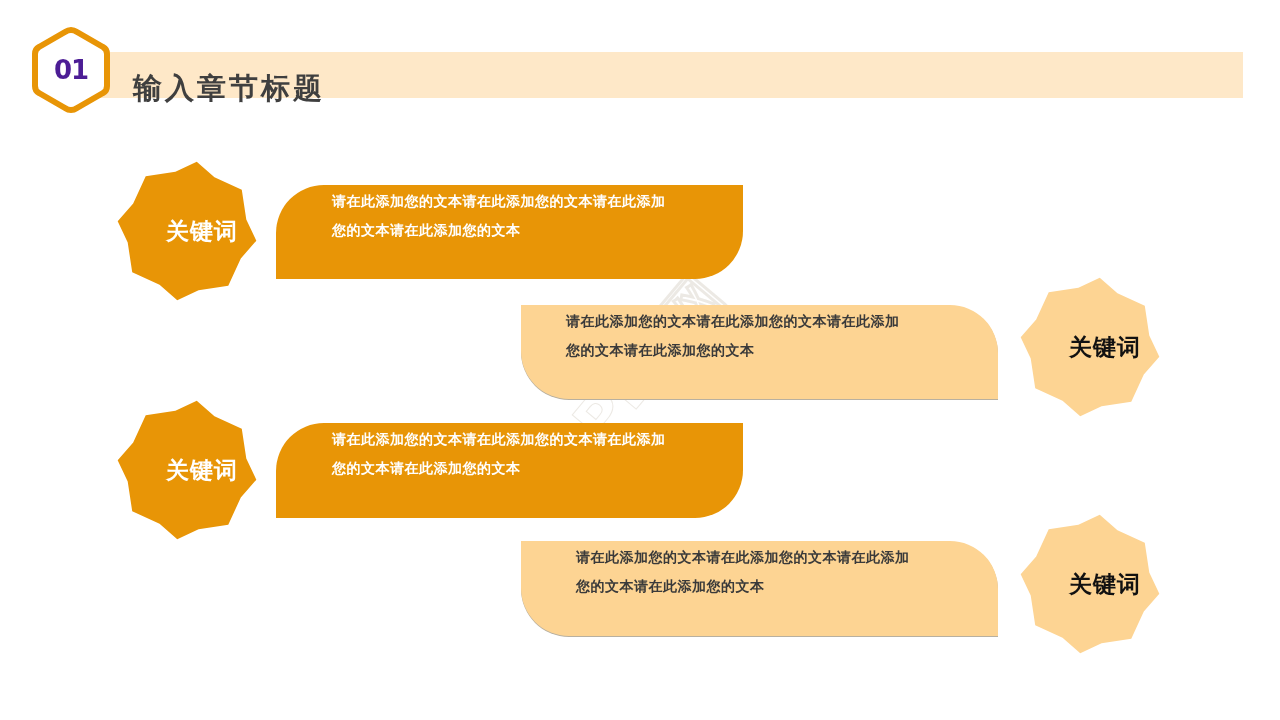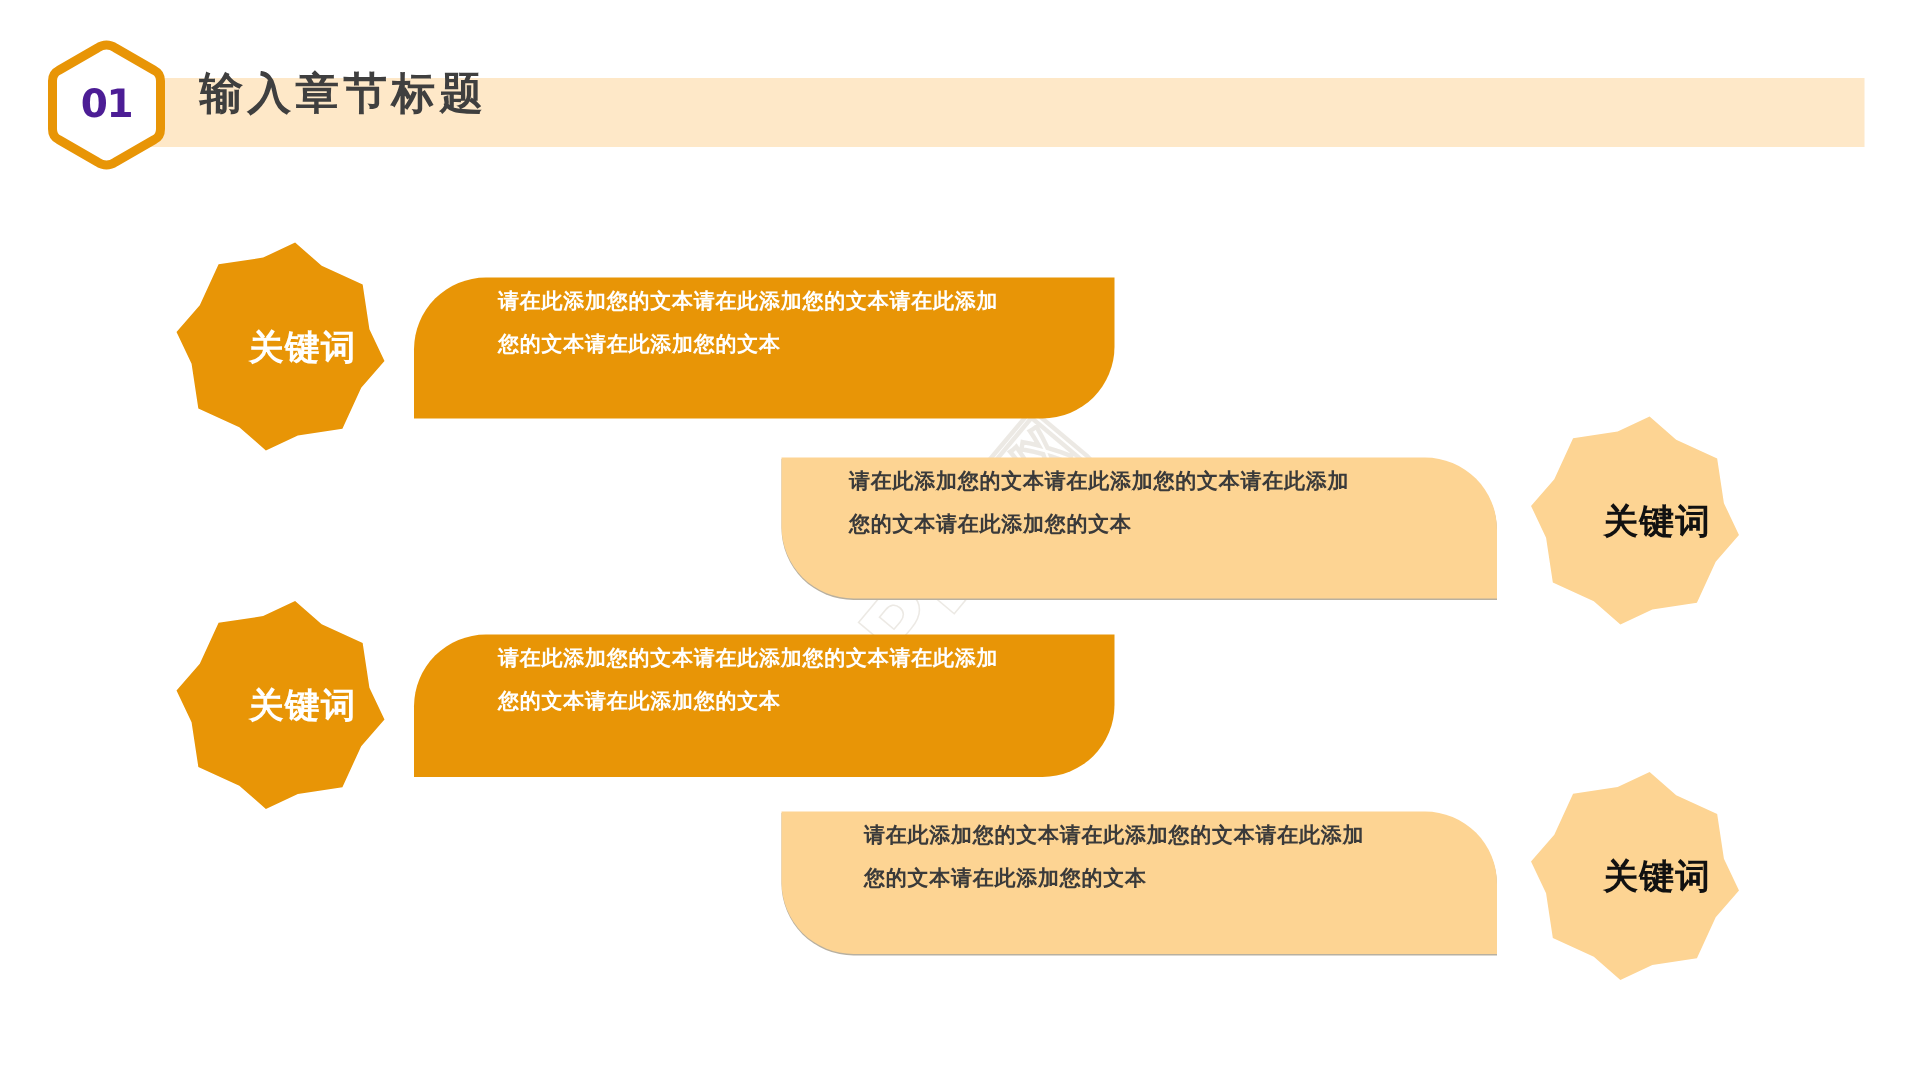--- a/index.html
+++ b/index.html
@@ -16,21 +16,21 @@
     background: #FEE8C8;
   }
   .header-hex { left: 30px; top: 26px; width: 82px; height: 88px; }
   .header-hex svg { width: 100%; height: 100%; display: block; }
   .hex-num {
     left: 30px; top: 26px; width: 82px; height: 88px;
     display: flex; align-items: center; justify-content: center;
     font-weight: bold; font-size: 26px; color: #4c1d95; letter-spacing: -1px;
   }
   .page-title {
-    left: 133px; top: 42px; height: 40px; line-height: 40px;
+    left: 133px; top: 68px; height: 40px; line-height: 40px;
     font-size: 29px; font-weight: bold; color: #3F3F3F; letter-spacing: 3px;
   }
 
   
   .box {
     display: flex; flex-direction: column; justify-content: flex-start;
     box-sizing: border-box;
   }
   .box .line {
     font-size: 14px; font-weight: bold; line-height: 29px; letter-spacing: 0.5px;

